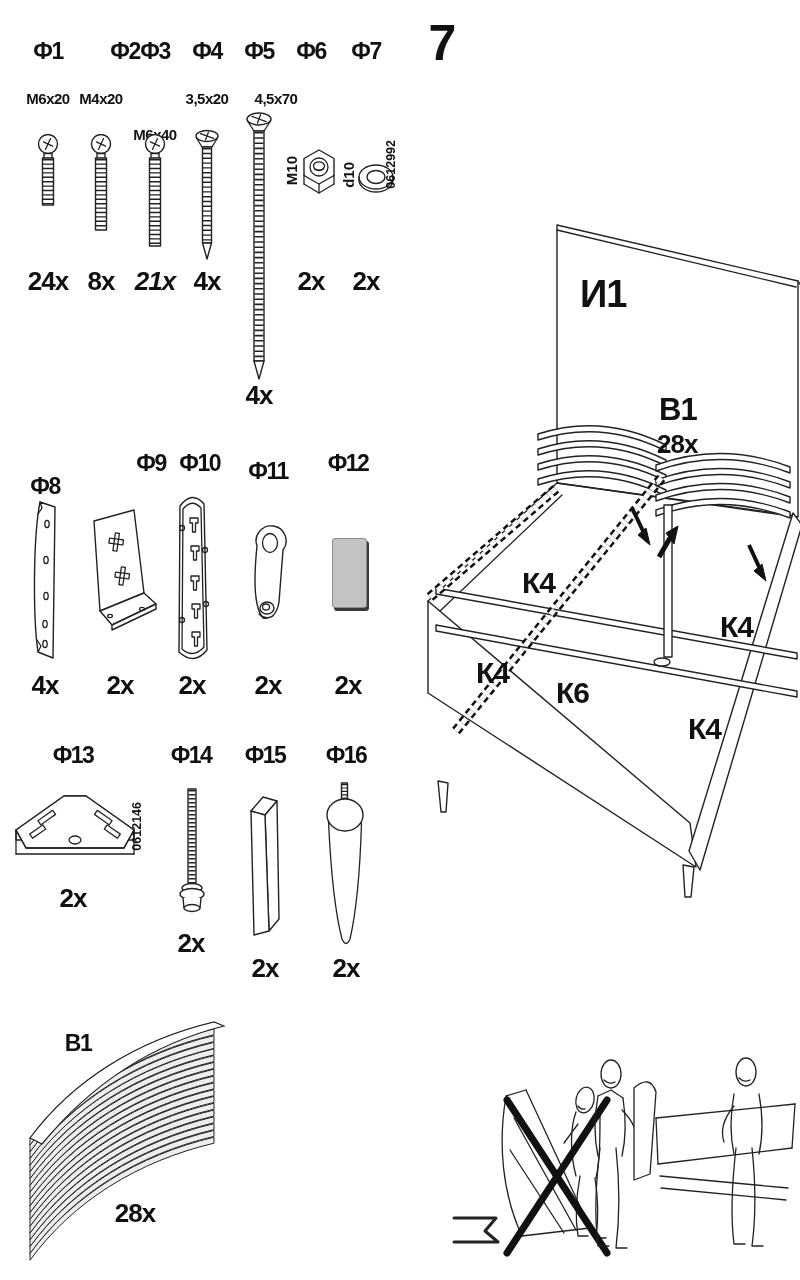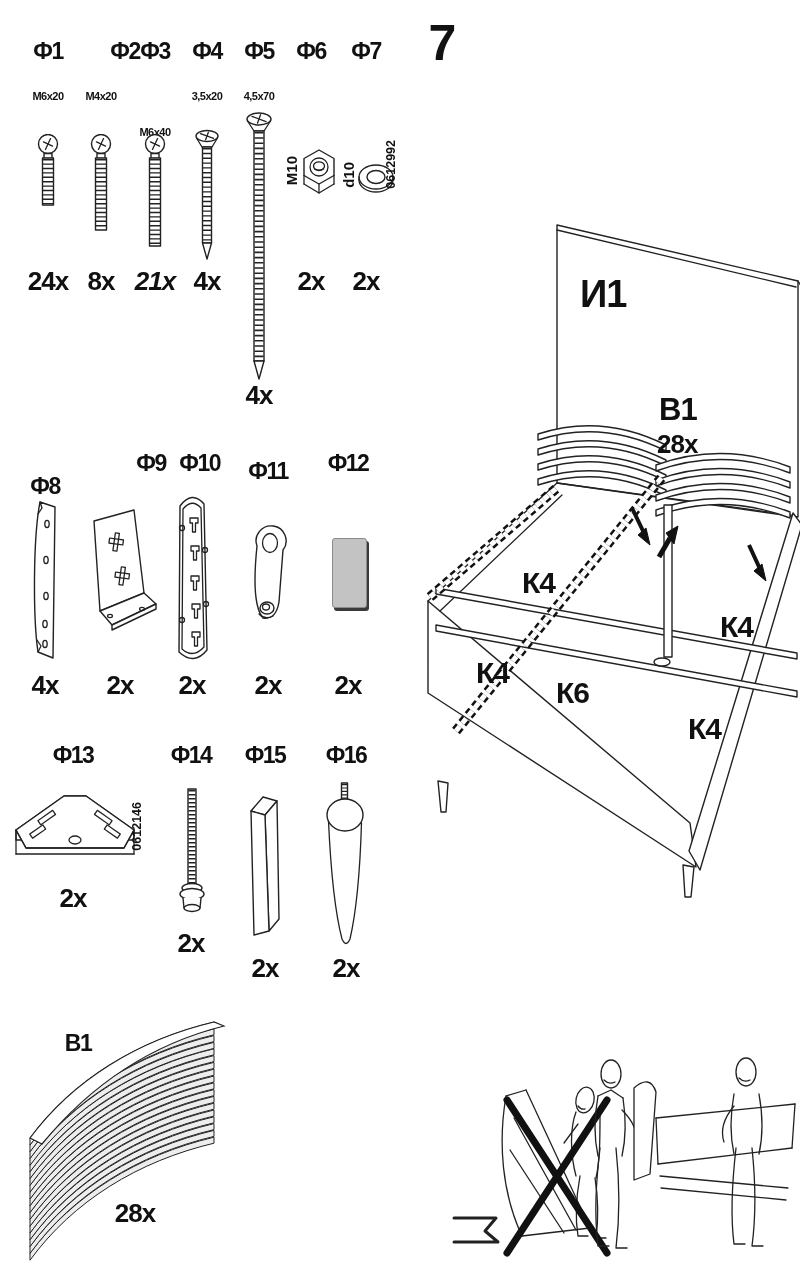--- a/index.html
+++ b/index.html
@@ -1,21 +1,21 @@
 <!DOCTYPE html>
 <html><head>
 <meta charset="utf-8">
 <style>
   html,body{margin:0;padding:0;background:#fff;}
   .page{position:relative;width:800px;height:1280px;background:#fff;overflow:hidden;
         font-family:"Liberation Sans",sans-serif;color:#111;}
   .abs{position:absolute;}
   .lbl{position:absolute;text-align:center;font-weight:bold;color:#111;white-space:nowrap;}
   .t31{font-size:23px;letter-spacing:-1.5px;}
-  .t15{font-size:11px;letter-spacing:-0.5px;}
+  .t15{font-size:15px;letter-spacing:-0.5px;}
   .t26{font-size:26px;letter-spacing:-1px;}
   .t50{font-size:50px;letter-spacing:-1px;}
   .vt{position:absolute;writing-mode:vertical-rl;transform:rotate(180deg);
       font-weight:bold;color:#111;white-space:nowrap;}
   .pad12{position:absolute;background:#c3c3c3;border:1px solid #8a8a8a;border-radius:3px;
          box-shadow:2px 3px 0 #3a3a3a;}
   svg{display:block;}
   .sk{stroke:#222;fill:none;stroke-width:1.3;stroke-linecap:round;stroke-linejoin:round;}
   .wh{fill:#fff;stroke:#222;stroke-width:1.4;stroke-linejoin:round;}
   .bedtext{font-family:"Liberation Sans",sans-serif;font-weight:bold;fill:#111;letter-spacing:-1px;}
@@ -32,21 +32,21 @@
   <div class="lbl t31" style="left:127px;top:38px;width:56px;">Ф3</div>
   <div class="lbl t31" style="left:179px;top:38px;width:56px;">Ф4</div>
   <div class="lbl t31" style="left:231px;top:38px;width:56px;">Ф5</div>
   <div class="lbl t31" style="left:283px;top:38px;width:56px;">Ф6</div>
   <div class="lbl t31" style="left:338px;top:38px;width:56px;">Ф7</div>
 
   <div class="lbl t15" style="left:20px;top:90px;width:56px;">M6x20</div>
   <div class="lbl t15" style="left:73px;top:90px;width:56px;">M4x20</div>
   <div class="lbl t15" style="left:127px;top:90px;width:56px;margin-top:36px;">M6x40</div>
   <div class="lbl t15" style="left:179px;top:90px;width:56px;">3,5x20</div>
-  <div class="lbl t15" style="left:231px;top:90px;width:56px;">4,5x70</div>
+  <div class="lbl t15" style="left:248px;top:90px;width:56px;">4,5x70</div>
 
   <svg class="abs" style="left:33px;top:134px;" width="30" height="78">
     <circle cx="15" cy="10" r="9.5" class="wh"></circle>
     <g transform="rotate(25 15 10)">
         <line x1="15" y1="4" x2="15" y2="16" class="sk"></line>
         <line x1="10" y1="10" x2="20" y2="10" class="sk"></line>
       </g>
     <rect x="11" y="19.5" width="8" height="5" class="wh"></rect>
     <rect x="9.5" y="24" width="11" height="47" class="wh"></rect>
     <line x1="15" y1="25" x2="15" y2="70" stroke="#222" stroke-width="10" stroke-dasharray="1.4 3"></line>

